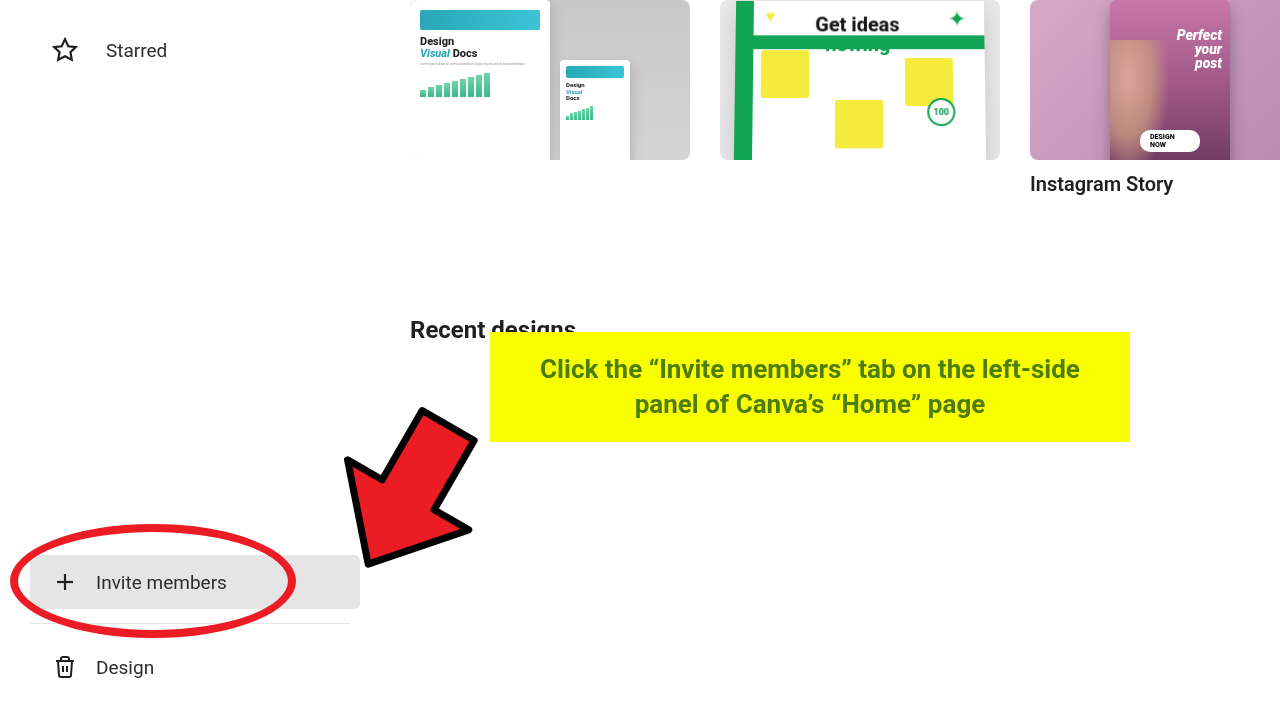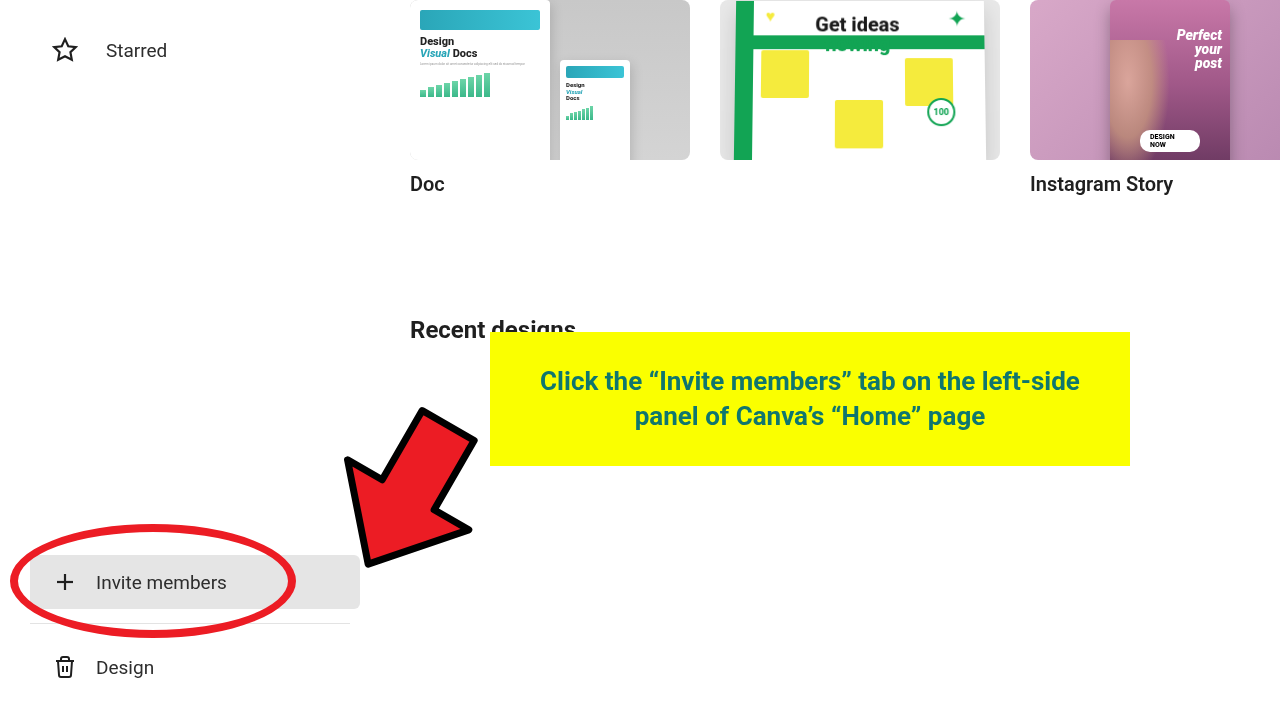--- a/index.html
+++ b/index.html
@@ -136,26 +136,26 @@
     .ig-text{ position:absolute; right:8px; top:28px; color:#fff; font-size:14px; font-weight:900; text-align:right; line-height:1; font-style:italic;}
     .ig-btn{ position:absolute; bottom:18px; left:50%; transform:translateX(-50%); background:#fff; color:#000; font-size:7px; font-weight:800; padding:3px 10px; border-radius:10px;}
     .ig-figure{ position:absolute; left:-10px; top:40px; width:70px; height:140px; background:radial-gradient(ellipse at 40% 30%, #e8b8a0 0%, #c89880 40%, transparent 70%); opacity:0.8;}
     
     .callout {
       position: absolute;
       left: 490px;
       top: 332px;
       width: 640px;
       background: #faff00;
-      padding: 32px 36px;
+      padding: 20px 36px;
       font-size: 26px;
       font-weight: 700;
       text-align: center;
       line-height: 1.35;
-      color: #0f766e;
+      color: #4d7c0f;
     }
     .arrow {
       position: absolute;
       left: 310px;
       top: 388px;
       width: 210px;
       height: 210px;
     }
     .red-ellipse {
       position: absolute;
@@ -238,21 +238,20 @@
               <span style="height:30%"></span>
               <span style="height:45%"></span>
               <span style="height:55%"></span>
               <span style="height:65%"></span>
               <span style="height:75%"></span>
               <span style="height:85%"></span>
               <span style="height:100%"></span>
             </div>
         </div>
       </div>
-      <div class="template-label">Doc</div>
     </div>
 
     <div class="template-card">
       <div class="template-thumb wb-thumb">
         <div class="wb-board">
           <div class="wb-stripe wb-s1"></div>
           <div class="wb-stripe wb-s2"></div>
           <div class="wb-yellow wb-y1"></div>
           <div class="wb-yellow wb-y2"></div>
           <div class="wb-yellow wb-y3"></div>

